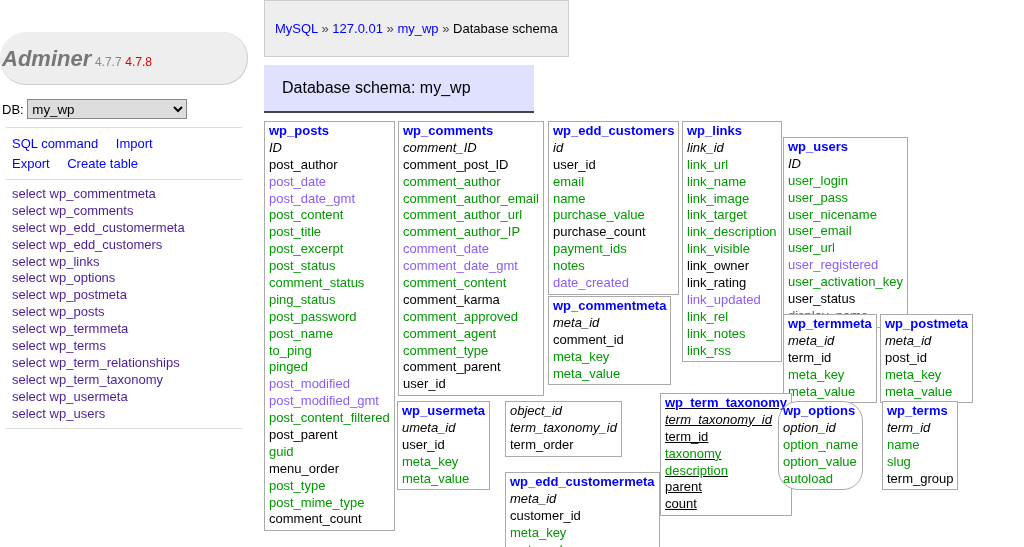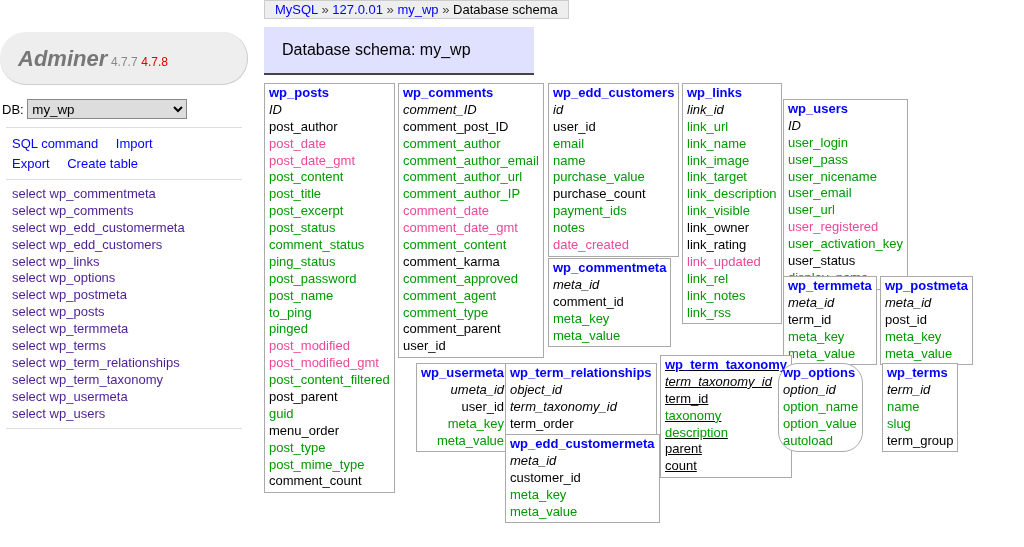--- a/index.html
+++ b/index.html
@@ -17,21 +17,21 @@
     padding: 0;
   }
   .main {
     flex: 1;
     padding: 0 8px;
   }
   .logo-box {
     background: #eee;
     border-bottom: 1px solid #ccc;
     border-right: 1px solid #ccc;
-    padding: 14px 0 12px 18px;
+    padding: 14px 0 12px 2px;
     margin-top: 32px;
     border-radius: 26px;
   }
   .logo-box .title {
     font-size: 22px;
     color: #777;
     font-style: italic;
     font-weight: bold;
   }
   .logo-box .ver {
@@ -50,21 +50,21 @@
     border: 1px solid #888;
     height: 20px;
   }
   .side-links { padding: 6px 6px; border-bottom: 1px solid #ddd; border-top: 1px solid #ddd; margin: 0 6px; }
   .side-links a { color: #00f; text-decoration: none; margin-right: 14px; line-height: 1.5; }
   .tables-list { padding: 6px 6px; margin: 0 6px; border-bottom: 1px solid #ddd; }
   .tables-list a { color: #4c1d95; text-decoration: none; display: block; line-height: 1.3; }
   .breadcrumb {
     background: #eee;
     border: 1px solid #ccc;
-    padding: 1px 10px;
+    padding: 20px 10px;
     margin-left: 8px;
     display: inline-block;
   }
   .breadcrumb a { color: #00f; text-decoration: none; }
   .breadcrumb span.sep { color: #444; }
   h2.page-title {
     background: #e0e0ff;
     border-bottom: 2px solid #444;
     padding: 14px 18px;
     margin: 8px 0 8px 8px;
@@ -83,21 +83,21 @@
     border: 1px solid #aaa;
     background: #fff;
     padding: 1px 4px 2px 4px;
     line-height: 1.3;
     font-size: 13px;
   }
   .table-box .tname { color: #00f; font-weight: bold; }
   .table-box .pk { font-style: italic; color: #000; }
   .table-box .col { color: #000; }
   .table-box .idx { color: #090; }
-  .table-box .date { color: #ec4899; }
+  .table-box .date { color: #8b5cf6; }
 </style>
 </head>
 <body>
 
 <div class="layout">
   <div class="sidebar">
     <div class="logo-box">
       <span class="title">Adminer</span>
       <span class="ver">4.7.7</span>
       <span class="new-ver">4.7.8</span>
@@ -247,29 +247,28 @@
           <div class="idx">meta_key</div>
           <div class="idx">meta_value</div>
         </div>
         <div class="table-box" style="left: 616px; top: 193px;">
           <div class="tname">wp_postmeta</div>
           <div class="pk">meta_id</div>
           <div class="col">post_id</div>
           <div class="idx">meta_key</div>
           <div class="idx">meta_value</div>
         </div>
-        <div class="table-box" style="left: 152px; top: 280px; text-align: right;">
+        <div class="table-box" style="left: 133px; top: 280px;">
           <div class="tname">wp_usermeta</div>
           <div class="pk">umeta_id</div>
           <div class="col">user_id</div>
           <div class="idx">meta_key</div>
           <div class="idx">meta_value</div>
         </div>
         <div class="table-box" style="left: 241px; top: 280px;">
-          <div class="tname">wp_term_relationships</div>
           <div class="pk">object_id</div>
           <div class="pk">term_taxonomy_id</div>
           <div class="col">term_order</div>
         </div>
         <div class="table-box" style="left: 241px; top: 351px;">
           <div class="tname">wp_edd_customermeta</div>
           <div class="pk">meta_id</div>
           <div class="col">customer_id</div>
           <div class="idx">meta_key</div>
           <div class="idx">meta_value</div>

